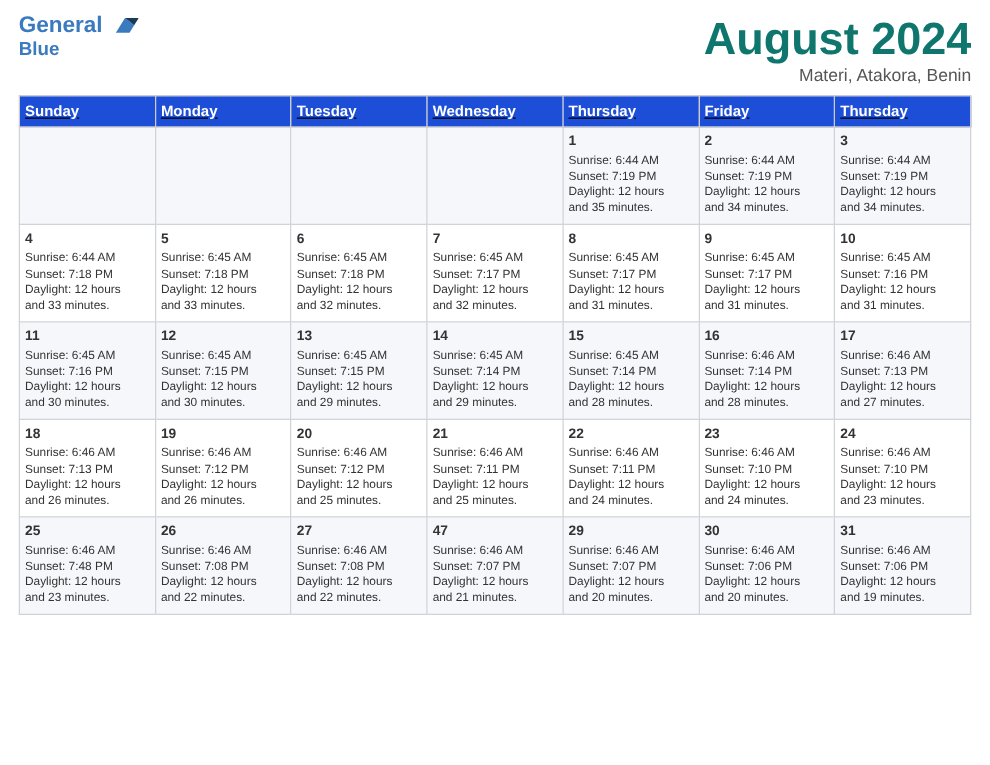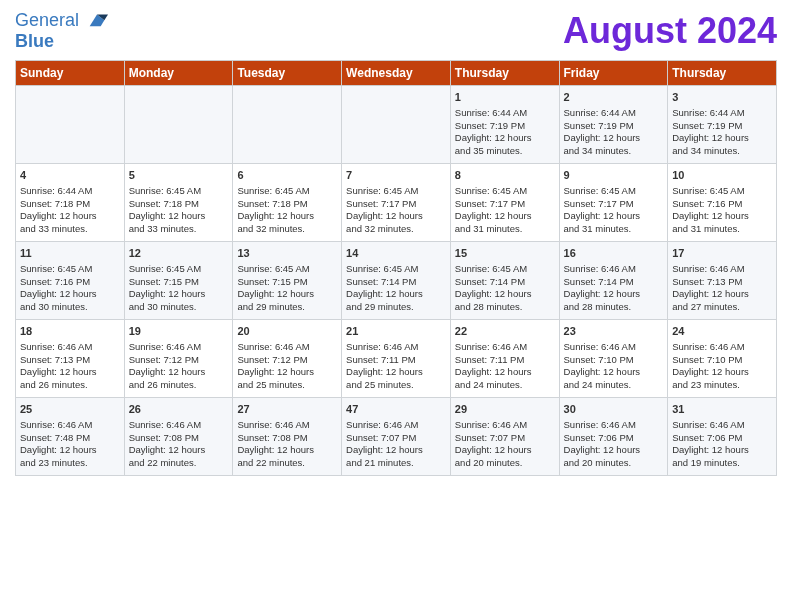--- a/index.html
+++ b/index.html
@@ -19,52 +19,53 @@
       justify-content: space-between;
       align-items: flex-start;
       margin-bottom: 8px;
     }
     .logo {
       display: flex;
       align-items: center;
     }
     .logo-text {
       font-size: 18px;
-      font-weight: normal;
+      font-weight: bold;
       color: #1a3a5c;
       line-height: 1.1;
     }
     .logo-text span {
       color: #3a7abf;
     }
     .logo-icon {
       width: 22px;
       height: 22px;
       margin-left: 2px;
     }
     .title-block {
       text-align: right;
     }
     .calendar-title {
       font-size: 36px;
       font-weight: bold;
-      color: #6d28d9;
+      color: #0f766e;
       text-align: center;
     }
     .calendar-subtitle {
       font-size: 14px;
       color: #555;
     }
     table {
       width: 100%;
       border-collapse: collapse;
       table-layout: fixed;
     }
     thead tr {
-      background-color: #c2410c;
+      background-color: #1d4ed8;
+      text-decoration: underline;
     }
     thead th {
       color: #fff;
       font-size: 12px;
       font-weight: bold;
       padding: 5px 4px;
       text-align: left;
       border: 1px solid #ccc;
     }
     tbody tr {
@@ -106,25 +107,26 @@
       <div>
         <div style="display:flex;align-items:center;">
           <span class="logo-text">
             <span>General</span>
             <svg class="logo-icon" viewBox="0 0 30 22" fill="none" xmlns="http://www.w3.org/2000/svg" style="display:inline-block;vertical-align:middle;margin-left:2px;">
               <polygon points="5,18 15,2 25,10 20,18" fill="#3a7abf"></polygon>
               <polygon points="15,2 25,10 30,2" fill="#1a3a5c"></polygon>
             </svg>
           </span>
         </div>
-        <div style="font-size:18px;font-weight:bold;color:#3a7abf;line-height:1;">Blue</div>
+        <div style="font-size:15px;font-weight:bold;color:#3a7abf;line-height:1;">Blue</div>
       </div>
     </div>
     <div class="title-block">
       <div class="calendar-title">August 2024</div>
+      <div class="calendar-subtitle">Materi, Atakora, Benin</div>
     </div>
   </div>
 
   <table>
     <thead>
       <tr>
       <th>Sunday</th>
           <th>Monday</th>
           <th>Tuesday</th>
           <th>Wednesday</th>

